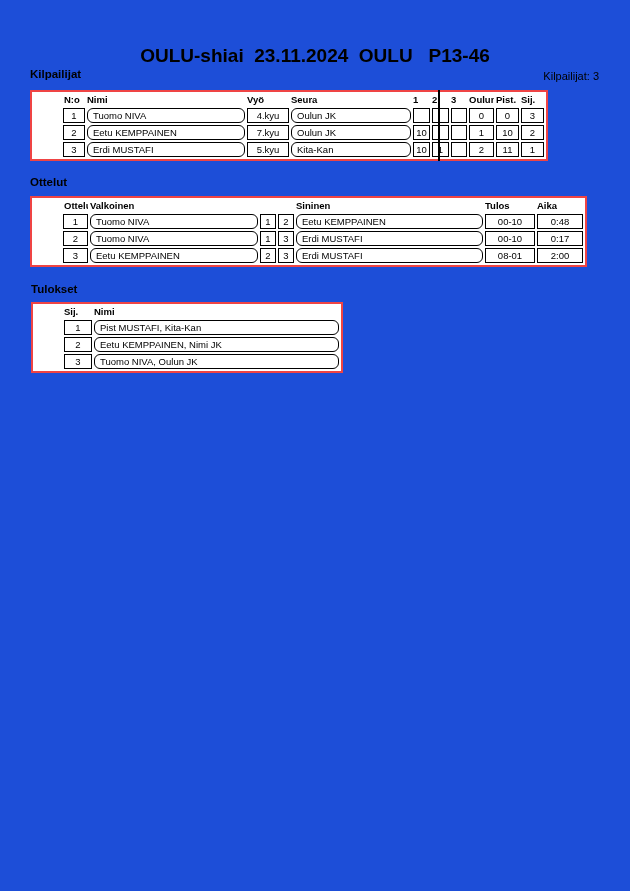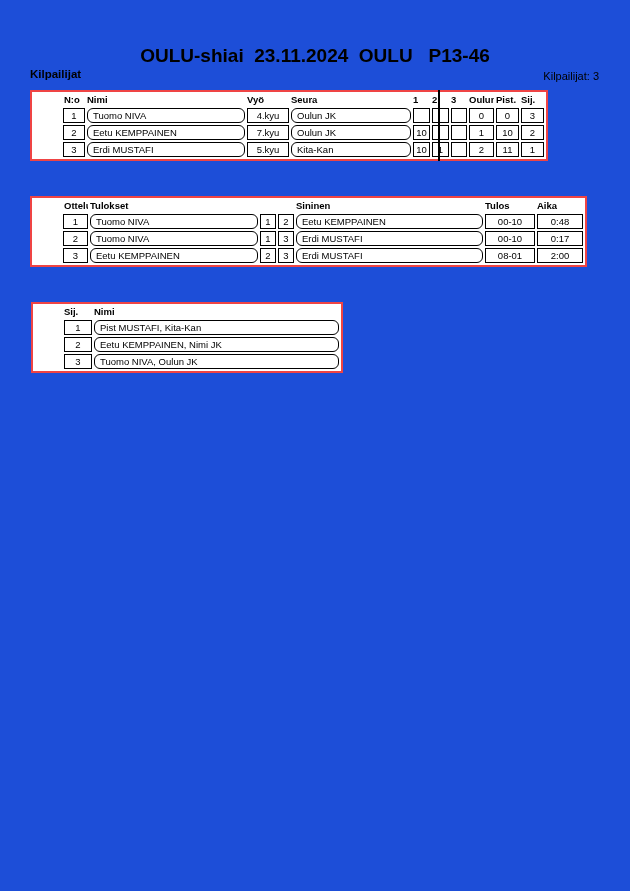--- a/index.html
+++ b/index.html
@@ -145,36 +145,37 @@
         <td></td>
         <td>2</td>
         <td>11</td>
         <td>1</td>
       </tr>
     </tbody>
       </table>
     <div class="vdivider t1-divider"></div>
   </div>
 
+  <div class="section-title ottelut-title">Ottelut</div>
 
   <div class="tbl-wrap t2-wrap">
     <table class="t2">
       <colgroup>
         <col style="width:25px">
           <col style="width:168px">
           <col style="width:16px">
           <col style="width:16px">
         <col style="width:187px">
           <col style="width:50px">
           <col style="width:46px">
       </colgroup>
       <tbody>
           <tr>
         <th class="al">Ottelu</th>
-        <th>Tulokset</th>
+        <th>Valkoinen</th>
         <th></th>
         <th></th>
         <th>Sininen</th>
         <th>Tulos</th>
         <th>Aika</th>
       </tr>
       <tr>
         <td>1</td>
         <td class="al">Tuomo NIVA</td>
         <td>1</td>
@@ -198,20 +199,21 @@
         <td>2</td>
         <td>3</td>
         <td class="al">Erdi MUSTAFI</td>
         <td>08-01</td>
         <td>2:00</td>
       </tr>
     </tbody>
       </table>
   </div>
 
+  <div class="section-title tulokset-title">Tulokset</div>
 
   <div class="tbl-wrap t3-wrap">
     <table class="t3">
       <colgroup>
         <col style="width:28px">
           <col style="width:245px">
       </colgroup>
       <tbody>
           <tr>
         <th>Sij.</th>

